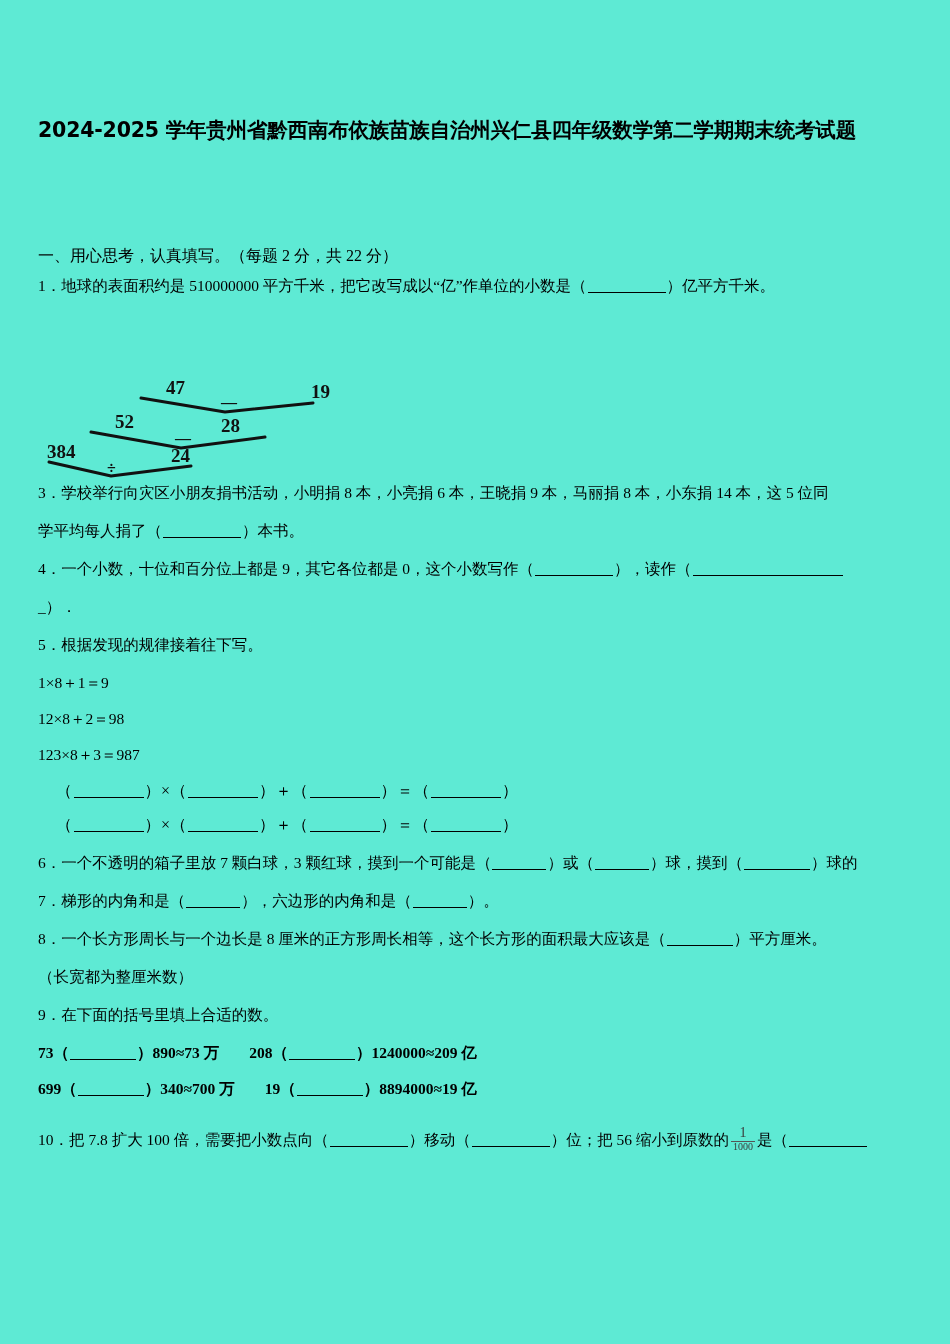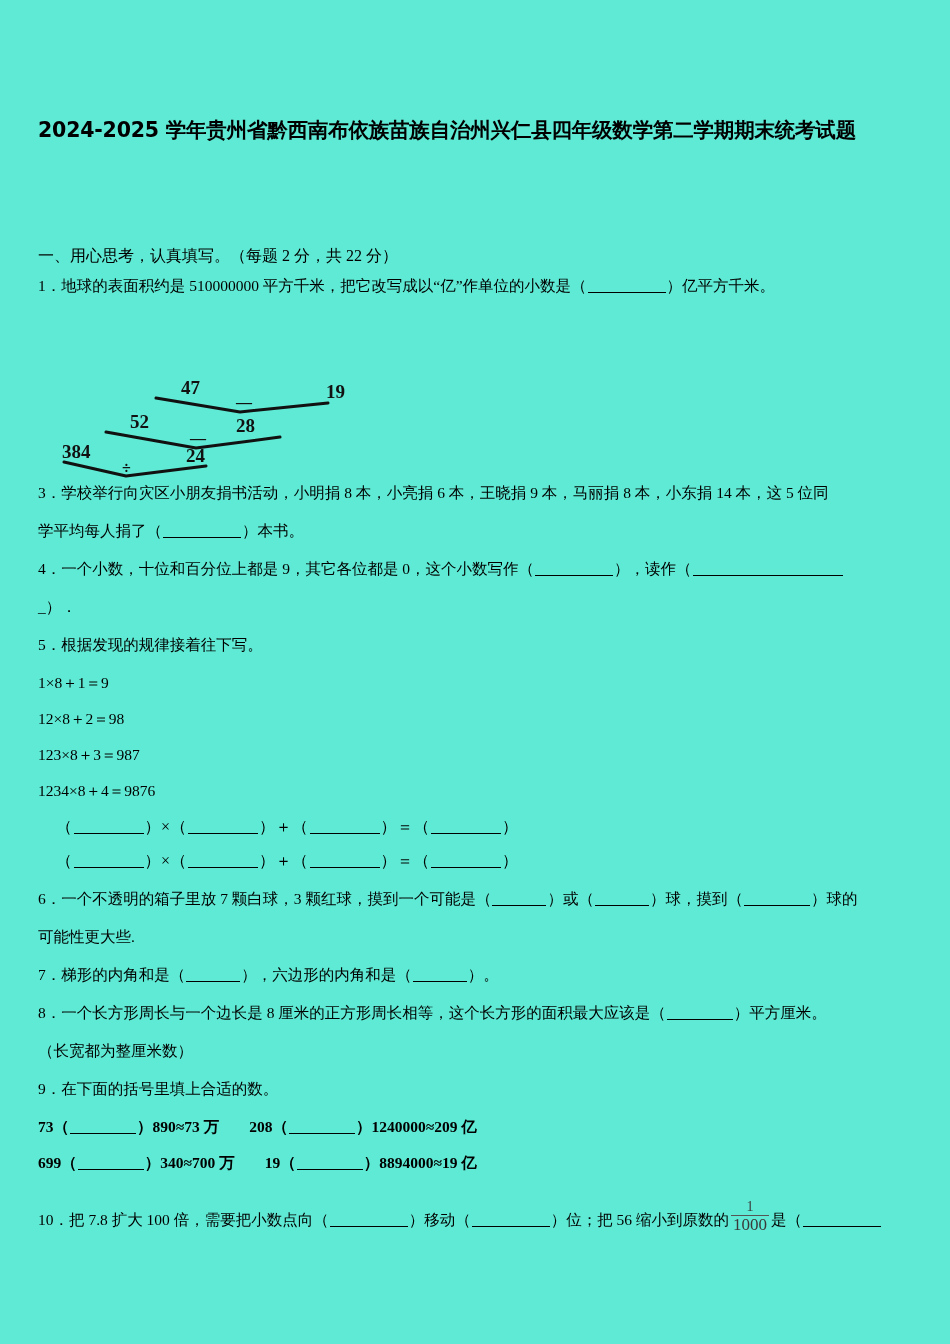--- a/index.html
+++ b/index.html
@@ -120,29 +120,29 @@
   }
   .frac .nume {
     display: block;
     font-size: 14px;
     padding: 0 4px;
     border-bottom: 1.2px solid #555;
     color: #3a3a3a;
   }
   .frac .deno {
     display: block;
-    font-size: 17px;
+    font-size: 10px;
     padding: 0 2px;
     color: #3a3a3a;
   }
 
   
   .calc-tree {
     position: absolute;
-    left: 48px;
+    left: 33px;
     top: 336px;
     width: 320px;
     height: 150px;
   }
   .calc-tree svg { display: block; }
   .ct-num {
     font-family: "Liberation Serif", "DejaVu Serif", serif;
     font-weight: bold;
     font-size: 19px;
     fill: #111;
@@ -209,35 +209,31 @@
     <div class="line q-row-tall">
       <span>_）．</span>
     </div>
 
     <div class="line" style="margin-bottom:22px">
       <span>5．根据发现的规律接着往下写。</span>
     </div>
     <div class="eq">1×8＋1＝9</div>
     <div class="eq">12×8＋2＝98</div>
     <div class="eq">123×8＋3＝987</div>
-    <div class="eq">1234×8＋4＝9876</div>
 
     <div class="line eq-blank-row">
       <span>（</span><span class="blank"></span><span>）×（</span><span class="blank"></span><span>）＋（</span><span class="blank"></span><span>）＝（</span><span class="blank"></span><span>）</span>
     </div>
     <div class="line eq-blank-row" style="margin-bottom:22px">
       <span>（</span><span class="blank"></span><span>）×（</span><span class="blank"></span><span>）＋（</span><span class="blank"></span><span>）＝（</span><span class="blank"></span><span>）</span>
     </div>
 
     <div class="line" style="margin-bottom:22px">
       <span>6．一个不透明的箱子里放 7 颗白球，3 颗红球，摸到一个可能是（</span><span class="blank bl-s"></span><span>）或（</span><span class="blank bl-s"></span><span>）球，摸到（</span><span class="blank bl-m"></span><span>）球的</span>
     </div>
-    <div class="line q-row-tall">
-      <span>可能性更大些.</span>
-    </div>
 
     <div class="line q-row-tall">
       <span>7．梯形的内角和是（</span><span class="blank bl-s"></span><span>），六边形的内角和是（</span><span class="blank bl-s"></span><span>）。</span>
     </div>
 
     <div class="line" style="margin-bottom:22px">
       <span>8．一个长方形周长与一个边长是 8 厘米的正方形周长相等，这个长方形的面积最大应该是（</span><span class="blank bl-m"></span><span>）平方厘米。</span>
     </div>
     <div class="line q-row-tall">
       <span>（长宽都为整厘米数）</span>

